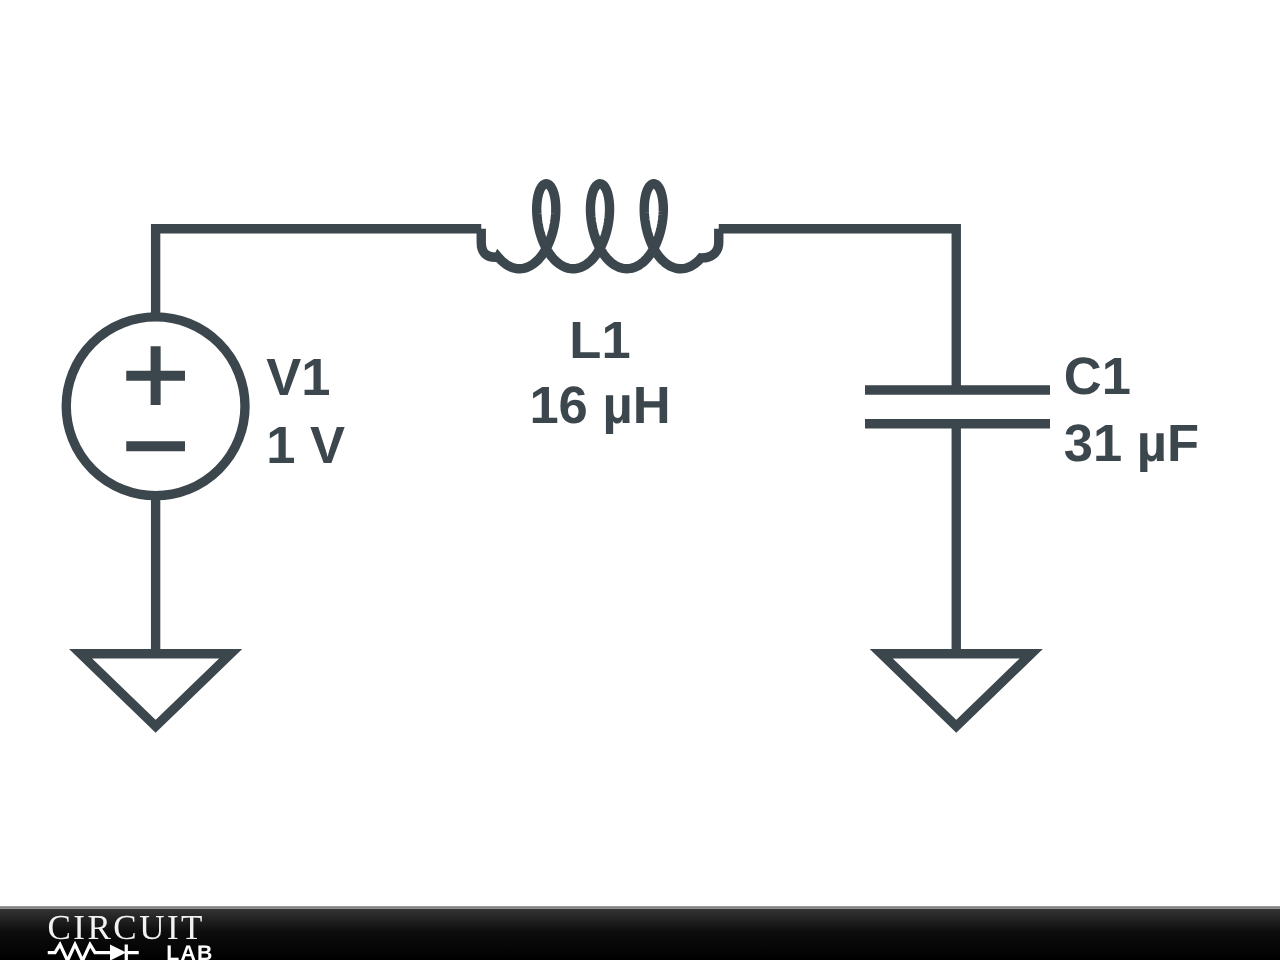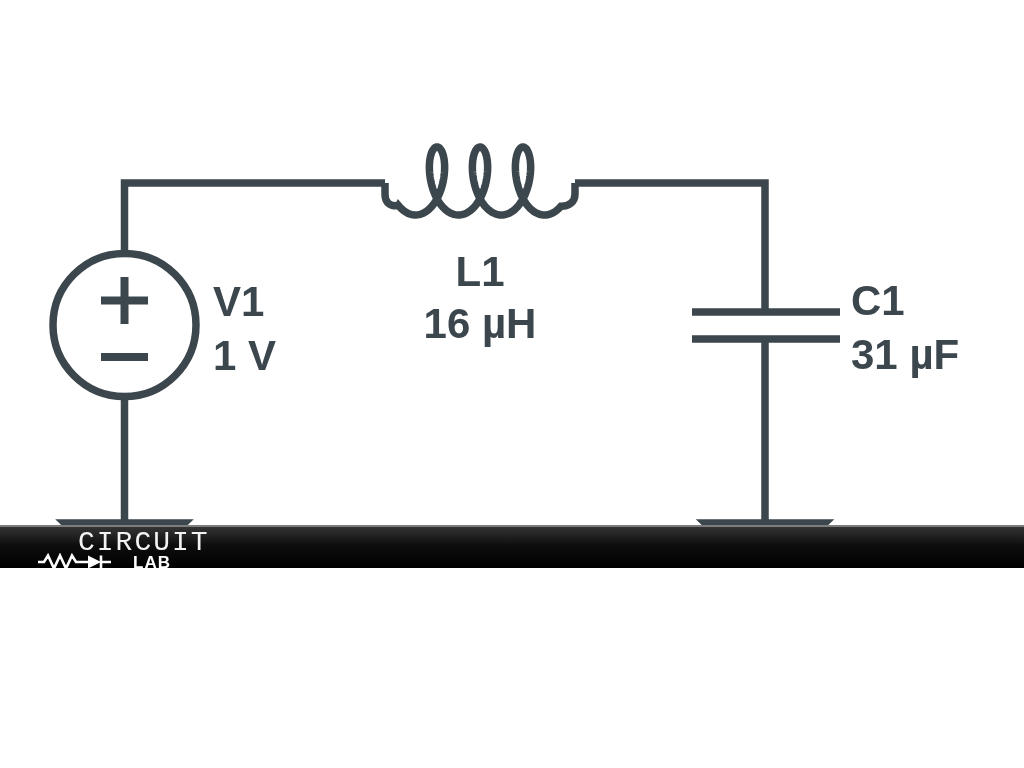--- a/index.html
+++ b/index.html
@@ -1,39 +1,39 @@
 <!DOCTYPE html>
 <html style="--background: #ffffff; --wire: #3c464d; --footer_bg: #000000; --footer_text: #ffffff;"><head>
 <meta charset="utf-8">
 <style>
   html,body{margin:0;padding:0;background:#fff;}
   .screen{
-    position:relative;width:1024px;height:568px;overflow:hidden;
+    position:relative;width:1024px;height:768px;overflow:hidden;
     background:var(--background,#ffffff);
     font-family:"Liberation Sans",sans-serif;
   }
   svg.schematic{position:absolute;left:0;top:0;display:block;}
   .wire{fill:none;stroke:var(--wire,#3c464d);stroke-width:7.5;stroke-linejoin:miter;stroke-linecap:butt;}
   .sym{fill:#ffffff;stroke:var(--wire,#3c464d);stroke-width:7.5;stroke-linejoin:miter;}
   .polarity{fill:none;stroke:var(--wire,#3c464d);stroke-width:8;stroke-linecap:butt;}
   .lbl{
     font-family:"Liberation Sans",sans-serif;font-weight:bold;font-size:42px;
     fill:var(--wire,#3c464d);
   }
   .lbl.mid{text-anchor:middle;}
   .footer{
     position:absolute;left:0;bottom:0;width:1024px;height:43px;box-sizing:border-box;
     background:linear-gradient(180deg,#343434 0%,#0d0d0d 45%,#000000 100%);
     border-top:2px solid #7d7d7d;
     color:var(--footer_text,#ffffff);
   }
   .logo{position:absolute;left:38px;top:2px;width:150px;line-height:1;}
   .logo-top{
-    font-family:Liberation Mono, monospace;font-weight:100;
-    font-size:28px;letter-spacing:2px;color:#f2f2f2;margin-left:40px;
+    font-family:Liberation Serif, serif;font-weight:100;
+    font-size:28px;letter-spacing:2px;color:#f2f2f2;
   }
   .logo-bottom{display:flex;align-items:center;height:16px;margin-top:-3px;}
   .logo-bottom svg{display:block;margin-right:3px;}
   .logo-lab{font-weight:bold;font-size:17px;letter-spacing:1px;color:#ffffff;}
   .attribution{
     position:absolute;left:214px;top:2px;
     font-family:"DejaVu Sans",sans-serif;font-size:16.5px;line-height:20px;
     white-space:pre;color:#ffffff;
   }
 </style>

